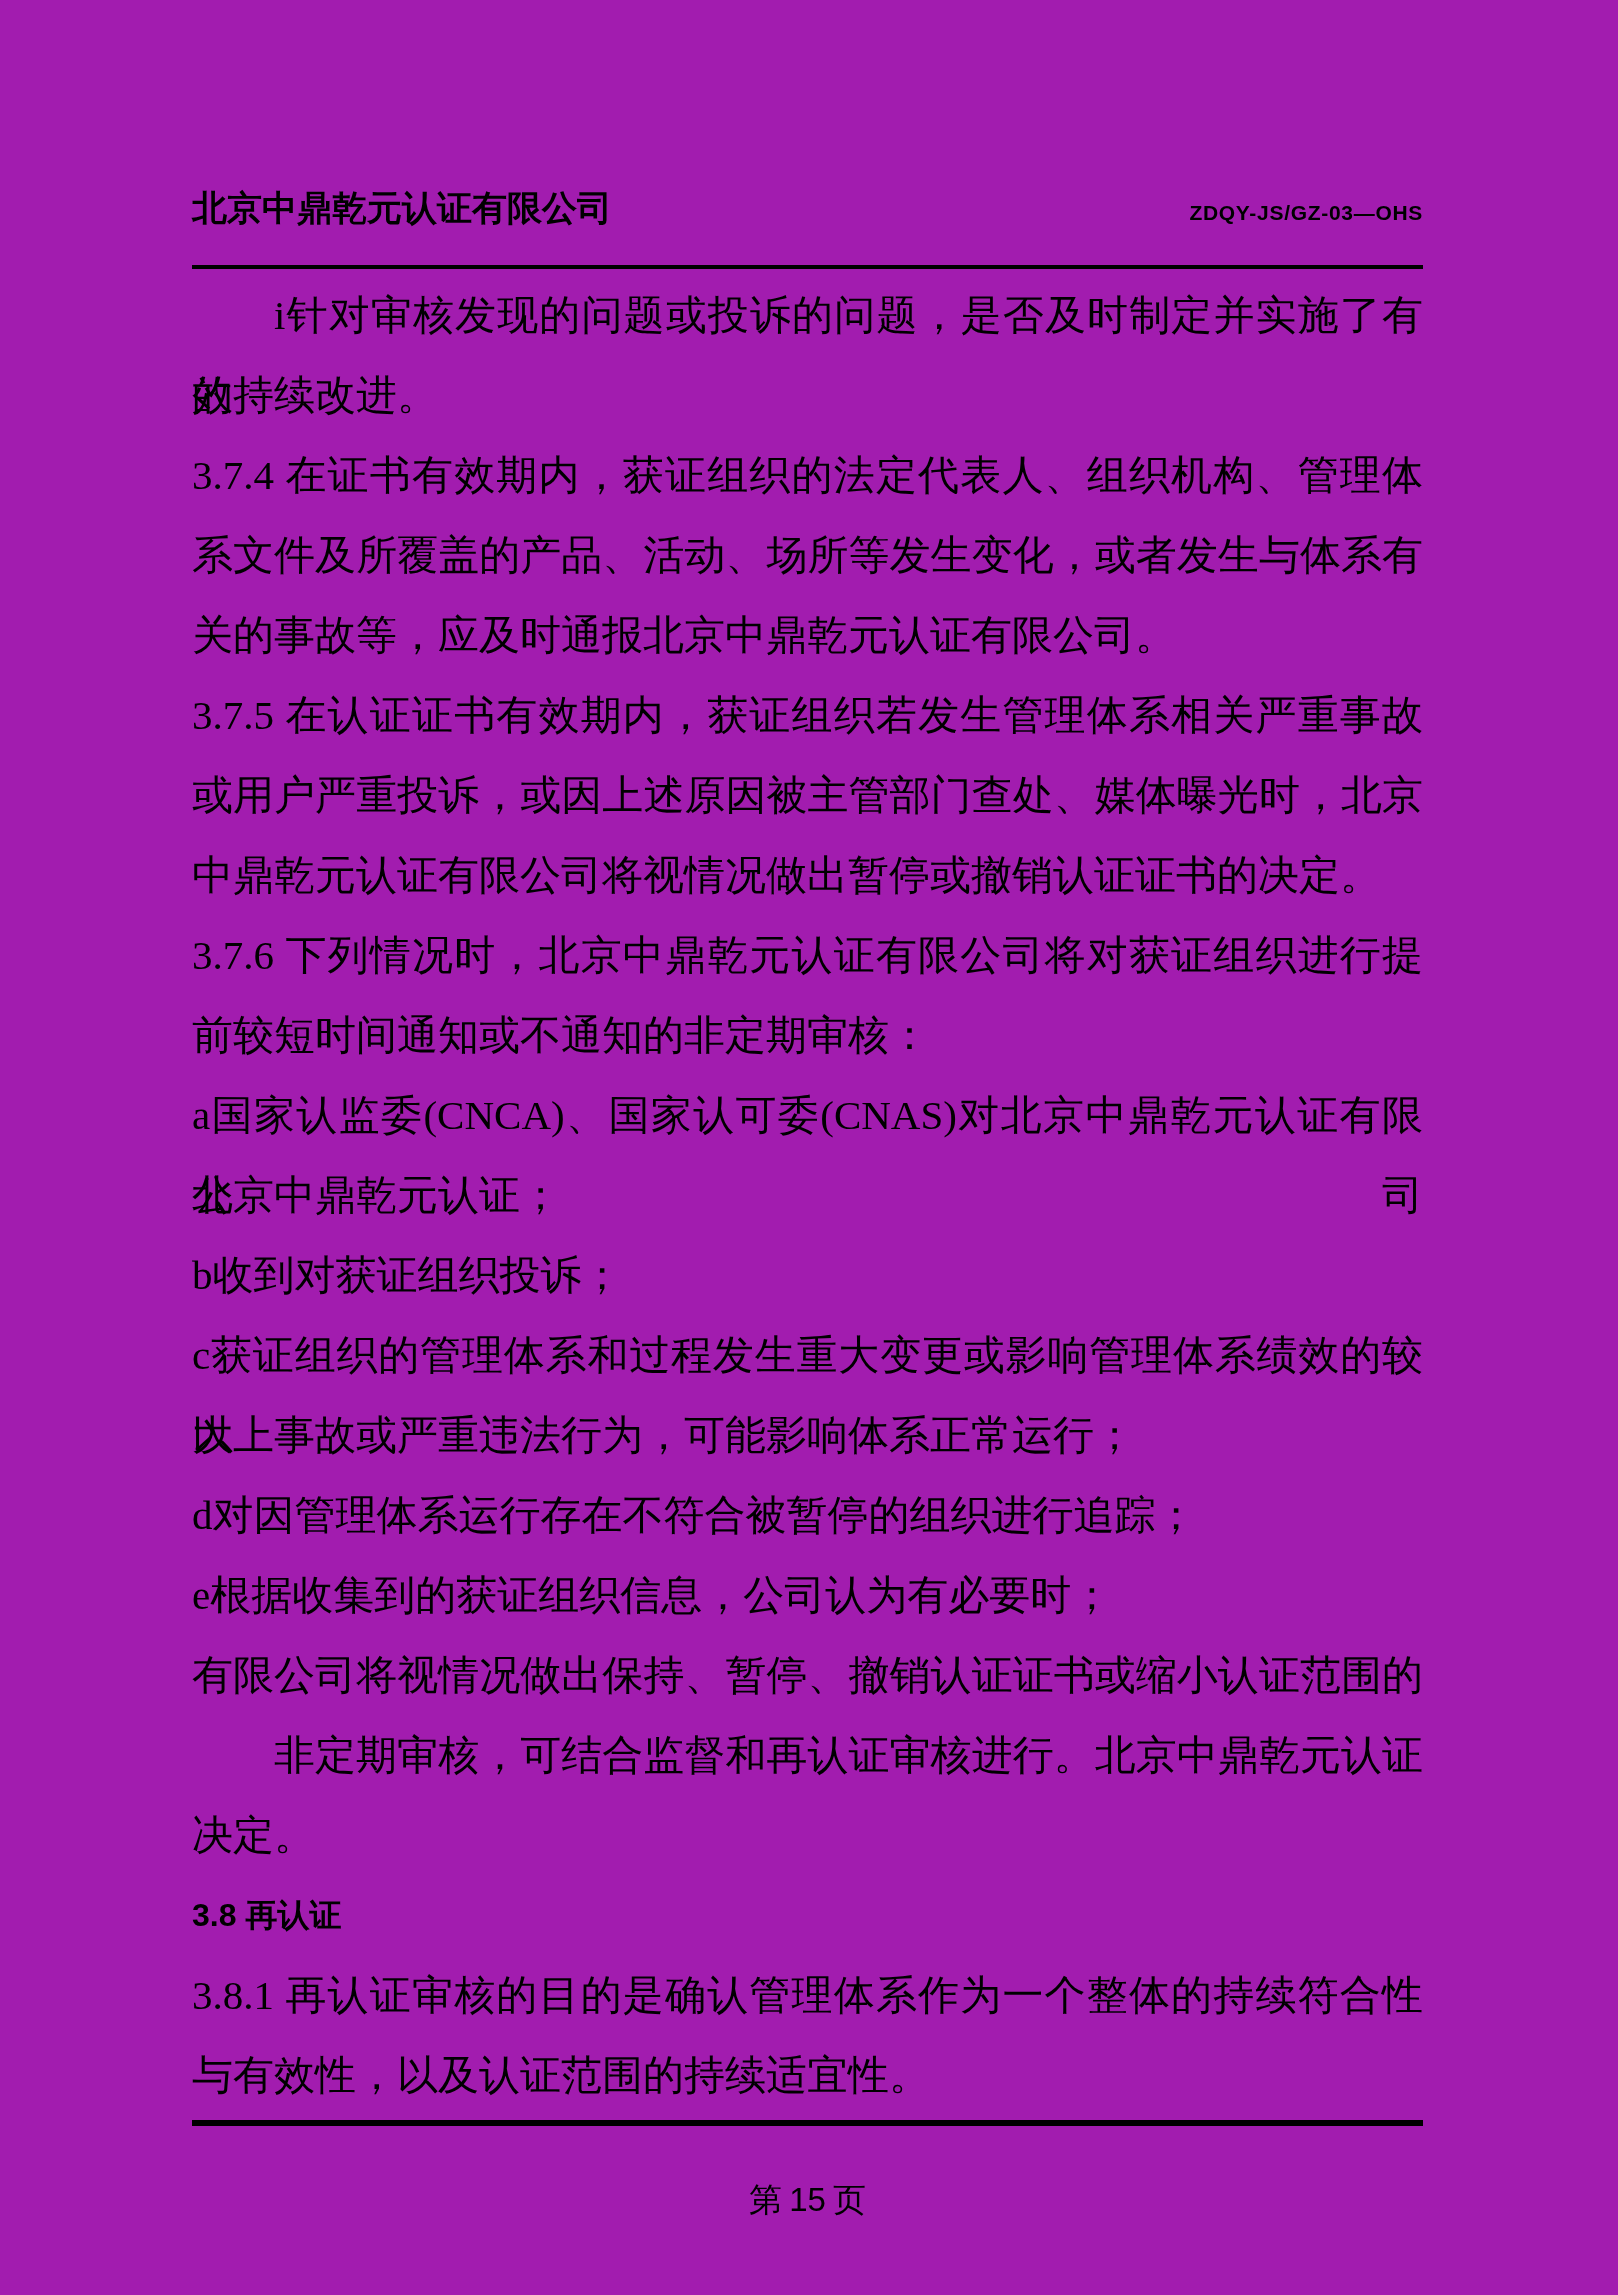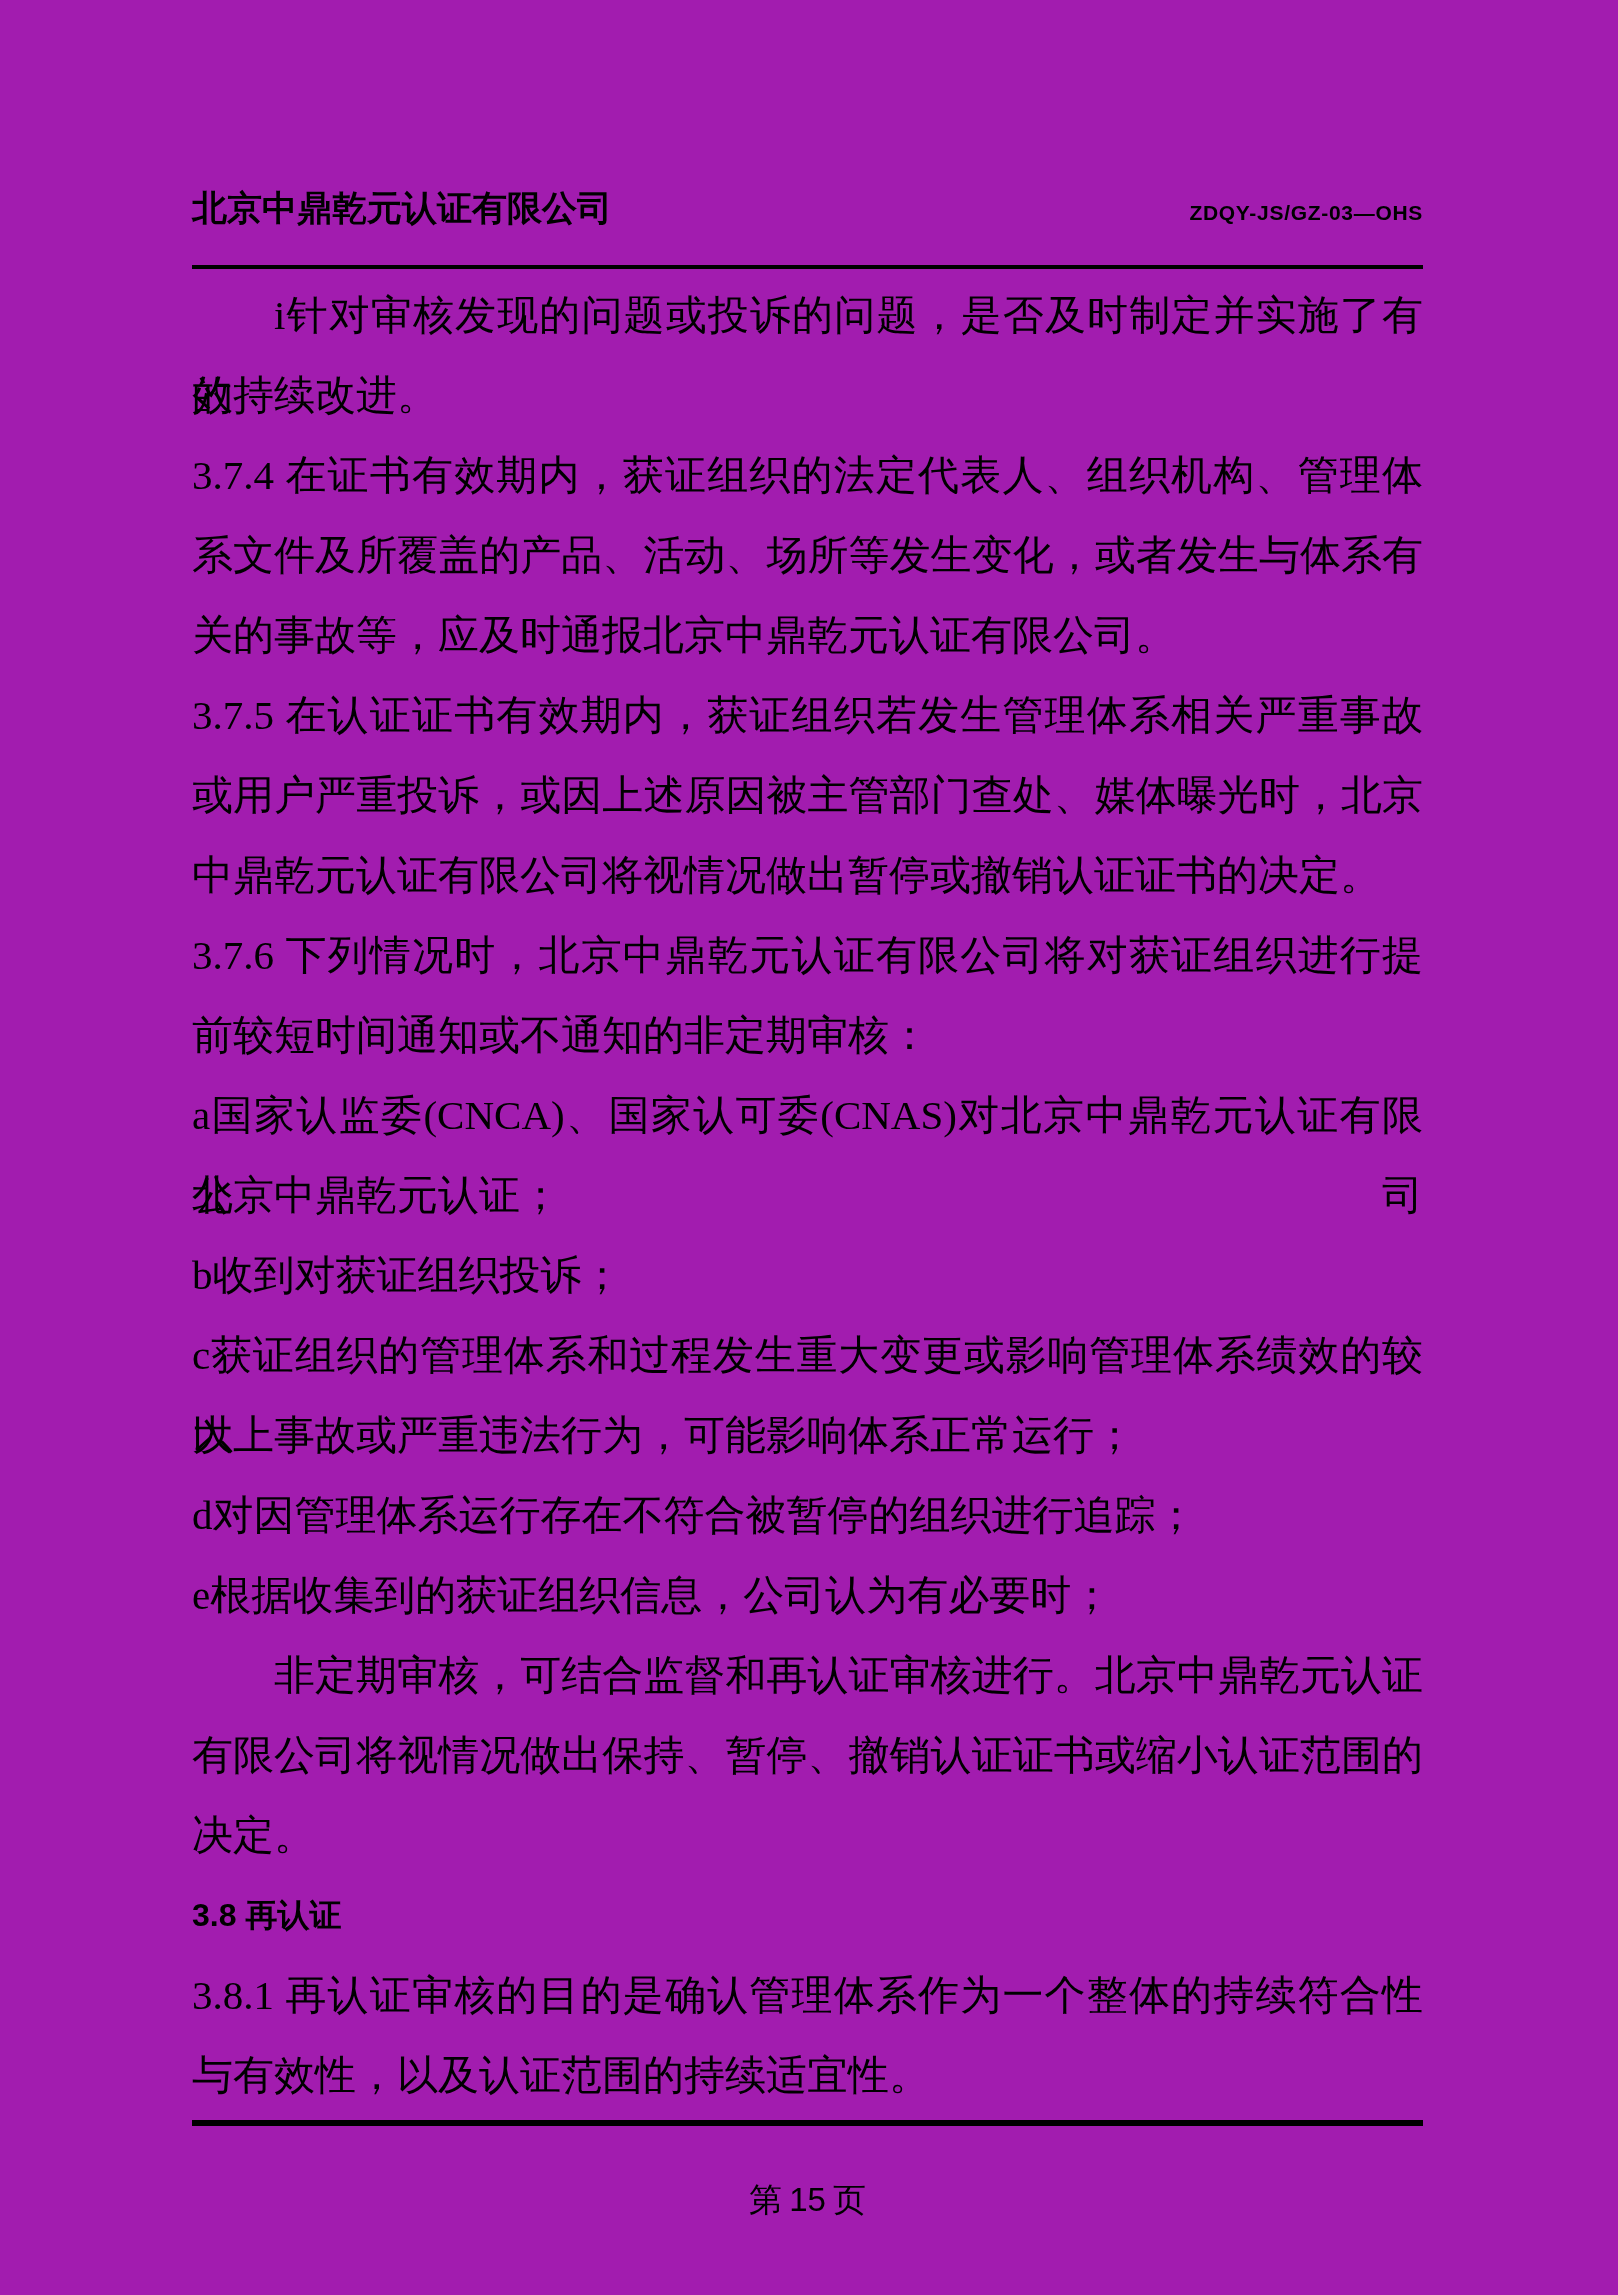--- a/index.html
+++ b/index.html
@@ -115,22 +115,22 @@
       <div class="line">中鼎乾元认证有限公司将视情况做出暂停或撤销认证证书的决定。</div>
       <div class="line j">3.7.6 下列情况时，北京中鼎乾元认证有限公司将对获证组织进行提</div>
       <div class="line">前较短时间通知或不通知的非定期审核：</div>
       <div class="line j">a国家认监委(CNCA)、国家认可委(CNAS)对北京中鼎乾元认证有限公司</div>
       <div class="line">北京中鼎乾元认证；</div>
       <div class="line">b收到对获证组织投诉；</div>
       <div class="line j">c获证组织的管理体系和过程发生重大变更或影响管理体系绩效的较大</div>
       <div class="line">以上事故或严重违法行为，可能影响体系正常运行；</div>
       <div class="line">d对因管理体系运行存在不符合被暂停的组织进行追踪；</div>
       <div class="line">e根据收集到的获证组织信息，公司认为有必要时；</div>
+      <div class="line j">有限公司将视情况做出保持、暂停、撤销认证证书或缩小认证范围的</div>
       <div class="line j indent">非定期审核，可结合监督和再认证审核进行。北京中鼎乾元认证</div>
-      <div class="line j">有限公司将视情况做出保持、暂停、撤销认证证书或缩小认证范围的</div>
       <div class="line">决定。</div>
       <div class="line heading">3.8 再认证</div>
       <div class="line j">3.8.1 再认证审核的目的是确认管理体系作为一个整体的持续符合性</div>
       <div class="line">与有效性，以及认证范围的持续适宜性。</div>
     </main>
 
   <div class="rule footer-rule"></div>
 
   <div class="page-footer">
     <span>第</span><span class="num">15</span><span>页</span>

